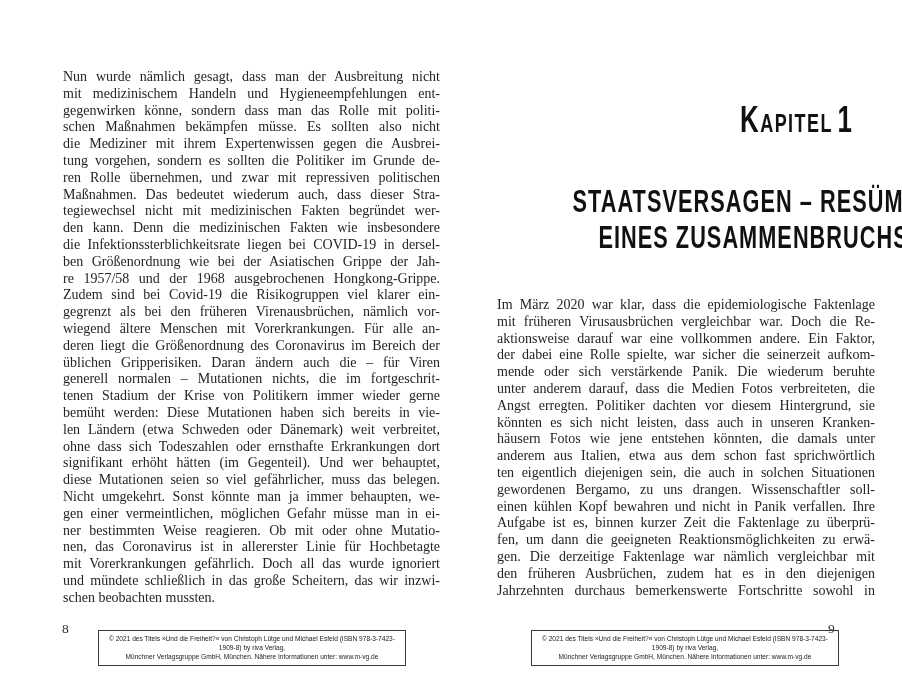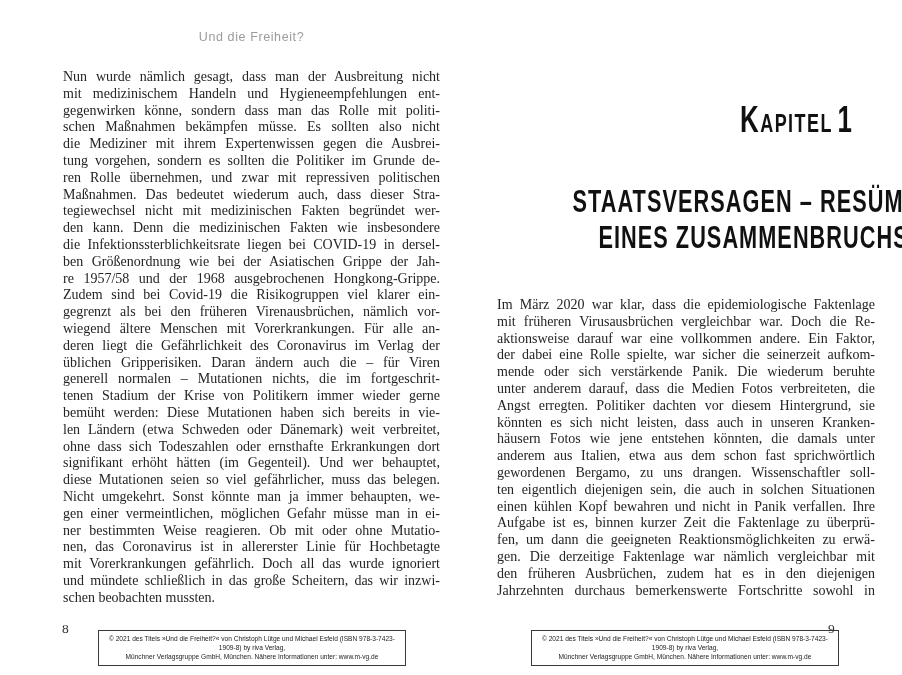--- a/index.html
+++ b/index.html
@@ -93,40 +93,39 @@
     color: #222;
   }
   #copyright-left  { left: 98px; }
   #copyright-right { left: 531px; }
 </style>
 </head>
 <body>
 
 <div id="stage">
 
-  <div class="running-head">Und die Freiheit?</div>
 
   <div id="body-left" class="body-block">
       <div class="tline">Nun wurde nämlich gesagt, dass man der Ausbreitung nicht</div>
       <div class="tline">mit medizinischem Handeln und Hygieneempfehlungen ent-</div>
       <div class="tline">gegenwirken könne, sondern dass man das Rolle mit politi-</div>
       <div class="tline">schen Maßnahmen bekämpfen müsse. Es sollten also nicht</div>
       <div class="tline">die Mediziner mit ihrem Expertenwissen gegen die Ausbrei-</div>
       <div class="tline">tung vorgehen, sondern es sollten die Politiker im Grunde de-</div>
       <div class="tline">ren Rolle übernehmen, und zwar mit repressiven politischen</div>
       <div class="tline">Maßnahmen. Das bedeutet wiederum auch, dass dieser Stra-</div>
       <div class="tline">tegiewechsel nicht mit medizinischen Fakten begründet wer-</div>
       <div class="tline">den kann. Denn die medizinischen Fakten wie insbesondere</div>
       <div class="tline">die Infektionssterblichkeitsrate liegen bei COVID-19 in dersel-</div>
       <div class="tline">ben Größenordnung wie bei der Asiatischen Grippe der Jah-</div>
       <div class="tline">re 1957/58 und der 1968 ausgebrochenen Hongkong-Grippe.</div>
       <div class="tline">Zudem sind bei Covid-19 die Risikogruppen viel klarer ein-</div>
       <div class="tline">gegrenzt als bei den früheren Virenausbrüchen, nämlich vor-</div>
       <div class="tline">wiegend ältere Menschen mit Vorerkrankungen. Für alle an-</div>
-      <div class="tline">deren liegt die Gefährlichkeit des Coronavirus im Verlag der</div>
+      <div class="tline">deren liegt die Größenordnung des Coronavirus im Bereich der</div>
       <div class="tline">üblichen Gripperisiken. Daran ändern auch die – für Viren</div>
       <div class="tline">generell normalen – Mutationen nichts, die im fortgeschrit-</div>
       <div class="tline">tenen Stadium der Krise von Politikern immer wieder gerne</div>
       <div class="tline">bemüht werden: Diese Mutationen haben sich bereits in vie-</div>
       <div class="tline">len Ländern (etwa Schweden oder Dänemark) weit verbreitet,</div>
       <div class="tline">ohne dass sich Todeszahlen oder ernsthafte Erkrankungen dort</div>
       <div class="tline">signifikant erhöht hätten (im Gegenteil). Und wer behauptet,</div>
       <div class="tline">diese Mutationen seien so viel gefährlicher, muss das belegen.</div>
       <div class="tline">Nicht umgekehrt. Sonst könnte man ja immer behaupten, we-</div>
       <div class="tline">gen einer vermeintlichen, möglichen Gefahr müsse man in ei-</div>
@@ -162,22 +161,22 @@
       <div class="tline">Im März 2020 war klar, dass die epidemiologische Faktenlage</div>
       <div class="tline">mit früheren Virusausbrüchen vergleichbar war. Doch die Re-</div>
       <div class="tline">aktionsweise darauf war eine vollkommen andere. Ein Faktor,</div>
       <div class="tline">der dabei eine Rolle spielte, war sicher die seinerzeit aufkom-</div>
       <div class="tline">mende oder sich verstärkende Panik. Die wiederum beruhte</div>
       <div class="tline">unter anderem darauf, dass die Medien Fotos verbreiteten, die</div>
       <div class="tline">Angst erregten. Politiker dachten vor diesem Hintergrund, sie</div>
       <div class="tline">könnten es sich nicht leisten, dass auch in unseren Kranken-</div>
       <div class="tline">häusern Fotos wie jene entstehen könnten, die damals unter</div>
       <div class="tline">anderem aus Italien, etwa aus dem schon fast sprichwörtlich</div>
+      <div class="tline">ten eigentlich diejenigen sein, die auch in solchen Situationen</div>
       <div class="tline">gewordenen Bergamo, zu uns drangen. Wissenschaftler soll-</div>
-      <div class="tline">ten eigentlich diejenigen sein, die auch in solchen Situationen</div>
       <div class="tline">einen kühlen Kopf bewahren und nicht in Panik verfallen. Ihre</div>
       <div class="tline">Aufgabe ist es, binnen kurzer Zeit die Faktenlage zu überprü-</div>
       <div class="tline">fen, um dann die geeigneten Reaktionsmöglichkeiten zu erwä-</div>
       <div class="tline">gen. Die derzeitige Faktenlage war nämlich vergleichbar mit</div>
       <div class="tline">den früheren Ausbrüchen, zudem hat es in den diejenigen</div>
       <div class="tline">Jahrzehnten durchaus bemerkenswerte Fortschritte sowohl in</div>
     </div>
 
   <span id="folio-right" class="folio">9</span>
 

